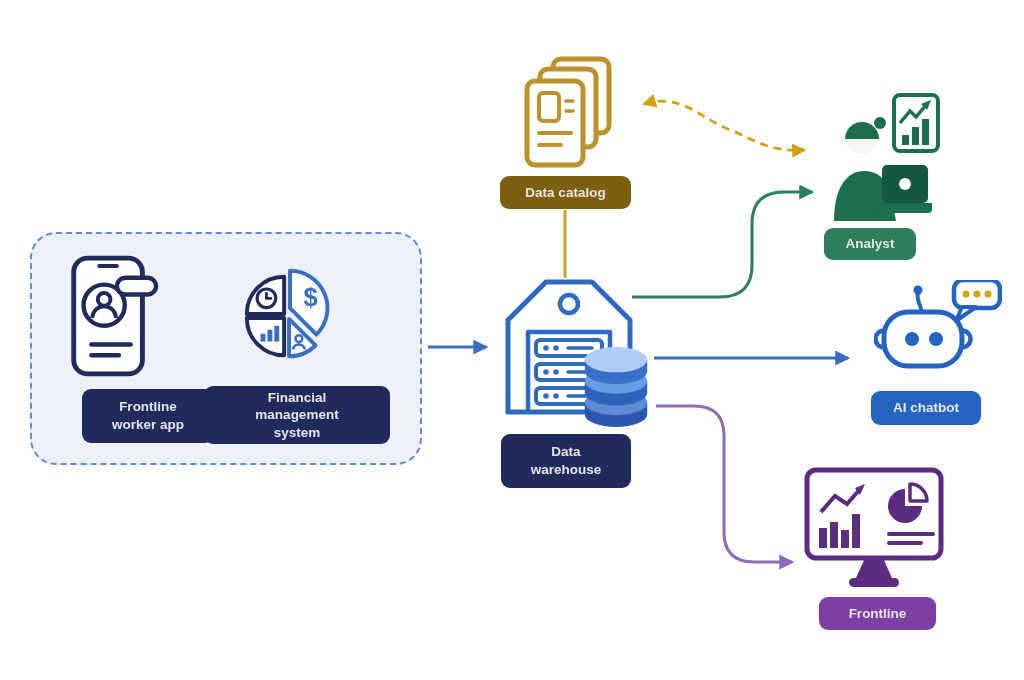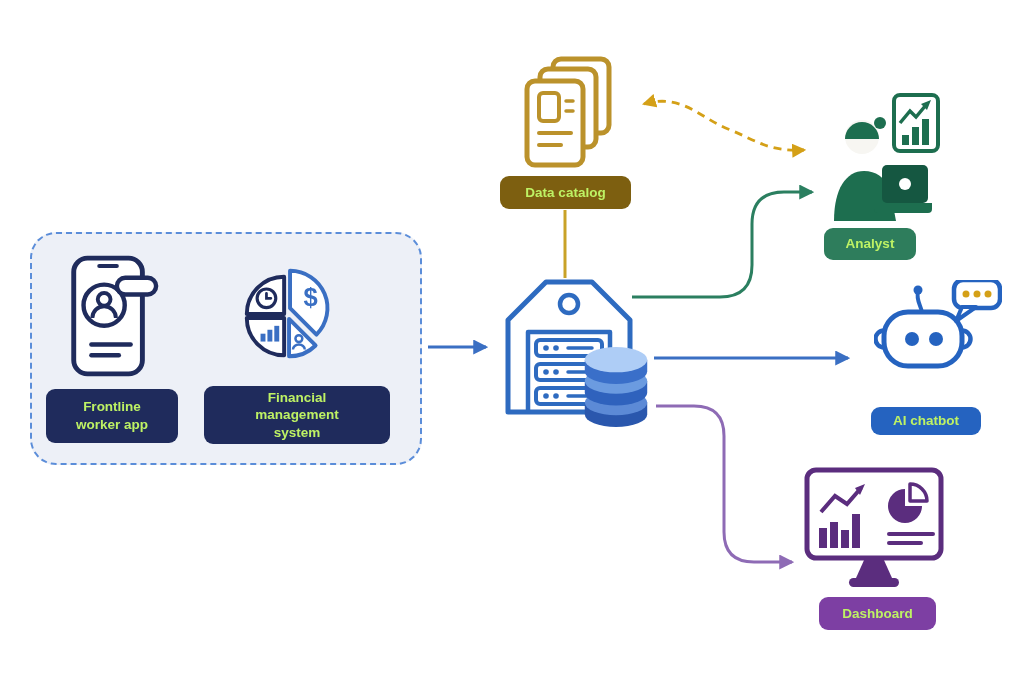--- a/index.html
+++ b/index.html
@@ -2,28 +2,28 @@
 <html><head>
 <meta charset="utf-8">
 <style>
   * { margin:0; padding:0; box-sizing:border-box; }
   html,body { background:#fff; font-family:"Liberation Sans", sans-serif; }
   .canvas { position:relative; width:1024px; height:680px; background:#ffffff; overflow:hidden; }
   .connectors { position:absolute; left:0; top:0; width:1024px; height:680px; pointer-events:none; }
   .icon { position:absolute; }
   .icon svg { display:block; width:100%; height:100%; }
   .label-box { position:absolute; display:flex; align-items:center; justify-content:center;
-    text-align:center; color:#bef264; font-weight:700; font-size:13.5px; line-height:1.3;
+    text-align:center; color:#e5e5e5; font-weight:700; font-size:13.5px; line-height:1.3;
     border-radius:9px; padding:4px 8px; }
   .navy   { background:#1f2b5c; }
   .gold-label   { background:#7d5f10; }
   .green-label  { background:#2e7d5c; }
   .blue-label   { background:#2563c0; }
   .purple-label { background:#7d3fa3; }
-  .pad-frontline { padding:4px 24px; }
+  .pad-frontline { padding:4px 24px;margin-left:36px; }
   .pad-financial { padding:4px 34px; }
   .pad-warehouse { padding:4px 26px; }
   .source-panel { position:absolute; left:30px; top:232px; width:392px; height:233px;
     border:2px dashed #5b8dd9; border-radius:26px; background:#edf0f7; }
   .caption { position:absolute; left:30px; top:479px; width:392px; text-align:center;
     font-weight:700; font-size:15.5px; color:#12122b; }
 </style>
 </head>
 <body>
 
@@ -125,20 +125,21 @@
   <div class="icon" style="left:576px; top:342px; width:80px; height:88px;">
     <svg viewBox="0 0 82 90">
       <path d="M9 62 v12 a32 13 0 0 0 64 0 v-12" fill="#2a57ad"></path>
       <ellipse cx="41" cy="62" rx="32" ry="13" fill="#5c8ad6"></ellipse>
       <path d="M9 40 v12 a32 13 0 0 0 64 0 v-12" fill="#2f62bd"></path>
       <ellipse cx="41" cy="40" rx="32" ry="13" fill="#6b9be0"></ellipse>
       <path d="M9 18 v12 a32 13 0 0 0 64 0 v-12" fill="#3a6fc9"></path>
       <ellipse cx="41" cy="18" rx="32" ry="13" fill="#aecdf6"></ellipse>
     </svg>
   </div>
+  <div class="label-box navy pad-warehouse" style="left:501px; top:434px; width:130px; height:54px;">Data warehouse</div>
 
   <div class="icon" style="left:818px; top:93px; width:122px; height:128px;">
     <svg viewBox="0 0 122 128">
       <rect x="76" y="2" width="44" height="56" rx="6" fill="#ffffff" stroke="#1d6e4f" stroke-width="4"></rect>
       <polyline points="82,30 92,18 98,24 108,12" fill="none" stroke="#1d6e4f" stroke-width="3.5"></polyline>
       <path d="M113 7 L103 11 L109 17 Z" fill="#1d6e4f"></path>
       <rect x="84" y="42" width="7" height="10" fill="#1d6e4f"></rect>
       <rect x="94" y="34" width="7" height="18" fill="#1d6e4f"></rect>
       <rect x="104" y="26" width="7" height="26" fill="#1d6e4f"></rect>
       <path d="M16 128 C16 96 28 78 46 78 C58 78 66 84 72 96 L78 128 Z" fill="#1d6e4f"></path>
@@ -162,34 +163,34 @@
       <circle cx="38" cy="59" r="7" fill="#2563c0"></circle>
       <circle cx="62" cy="59" r="7" fill="#2563c0"></circle>
       <rect x="80" y="0" width="46" height="28" rx="9" fill="#ffffff" stroke="#2563c0" stroke-width="4.5"></rect>
       <path d="M88 27 L82 41 L102 27 Z" fill="#ffffff" stroke="#2563c0" stroke-width="4" stroke-linejoin="round"></path>
       <rect x="86" y="6" width="34" height="18" fill="#ffffff"></rect>
       <circle cx="92" cy="14" r="3.5" fill="#d4a017"></circle>
       <circle cx="103" cy="14" r="3.5" fill="#d4a017"></circle>
       <circle cx="114" cy="14" r="3.5" fill="#d4a017"></circle>
     </svg>
   </div>
-  <div class="label-box blue-label" style="left:871px; top:407px; width:110px; height:28px;">AI chatbot</div>
+  <div class="label-box blue-label" style="left:871px; top:391px; width:110px; height:34px;">AI chatbot</div>
 
   <div class="icon" style="left:801px; top:466px; width:146px; height:130px;">
     <svg viewBox="0 0 146 130">
       <rect x="6" y="4" width="134" height="88" rx="9" fill="#ffffff" stroke="#5b2d7e" stroke-width="5"></rect>
       <polyline points="20,46 34,30 46,38 60,22" fill="none" stroke="#5b2d7e" stroke-width="4"></polyline>
       <path d="M64 18 L54 22 L59 29 Z" fill="#5b2d7e"></path>
       <rect x="18" y="62" width="8" height="20" fill="#5b2d7e"></rect>
       <rect x="29" y="56" width="8" height="26" fill="#5b2d7e"></rect>
       <rect x="40" y="64" width="8" height="18" fill="#5b2d7e"></rect>
       <rect x="51" y="48" width="8" height="34" fill="#5b2d7e"></rect>
       <path d="M104 40 L104 23 A17 17 0 1 0 121 40 Z" fill="#5b2d7e"></path>
       <path d="M109 35 L109 18 A17 17 0 0 1 126 35 Z" fill="#ffffff" stroke="#5b2d7e" stroke-width="3.5" stroke-linejoin="round"></path>
       <line x1="88" y1="68" x2="132" y2="68" stroke="#5b2d7e" stroke-width="4" stroke-linecap="round"></line>
       <line x1="88" y1="77" x2="120" y2="77" stroke="#5b2d7e" stroke-width="4" stroke-linecap="round"></line>
       <path d="M64 92 h18 l9 20 h-36 z" fill="#5b2d7e"></path>
       <rect x="48" y="112" width="50" height="9" rx="4.5" fill="#5b2d7e"></rect>
     </svg>
   </div>
-  <div class="label-box purple-label" style="left:819px; top:597px; width:117px; height:33px;">Dashboard</div>
+  <div class="label-box purple-label" style="left:819px; top:597px; width:117px; height:33px;">Frontline</div>
 
 </div>
 
 </body></html>

